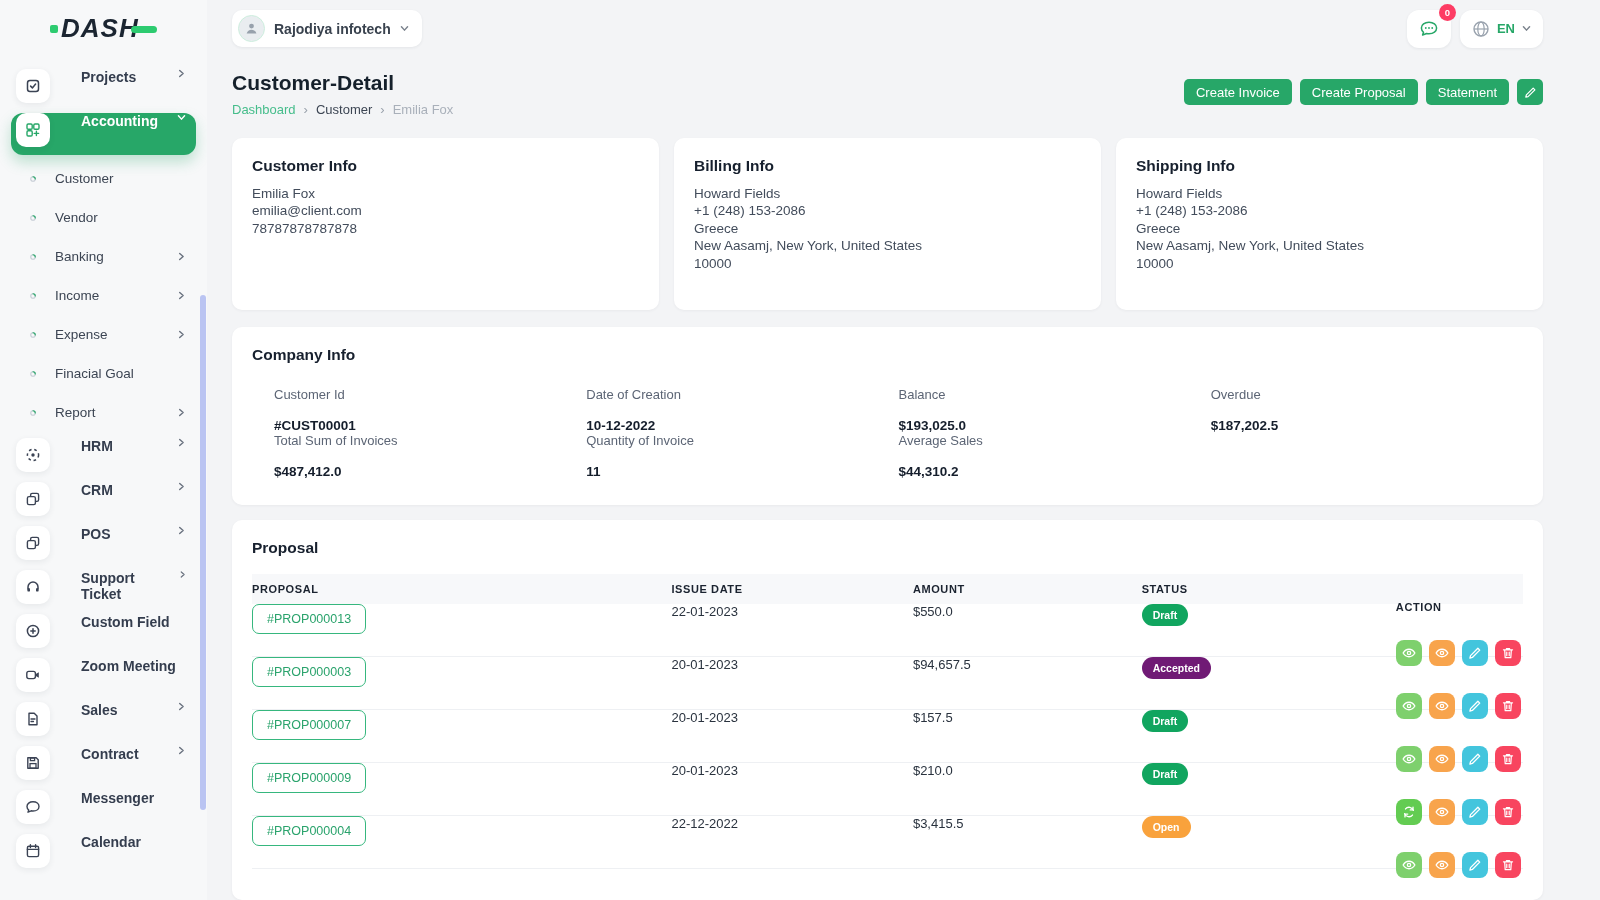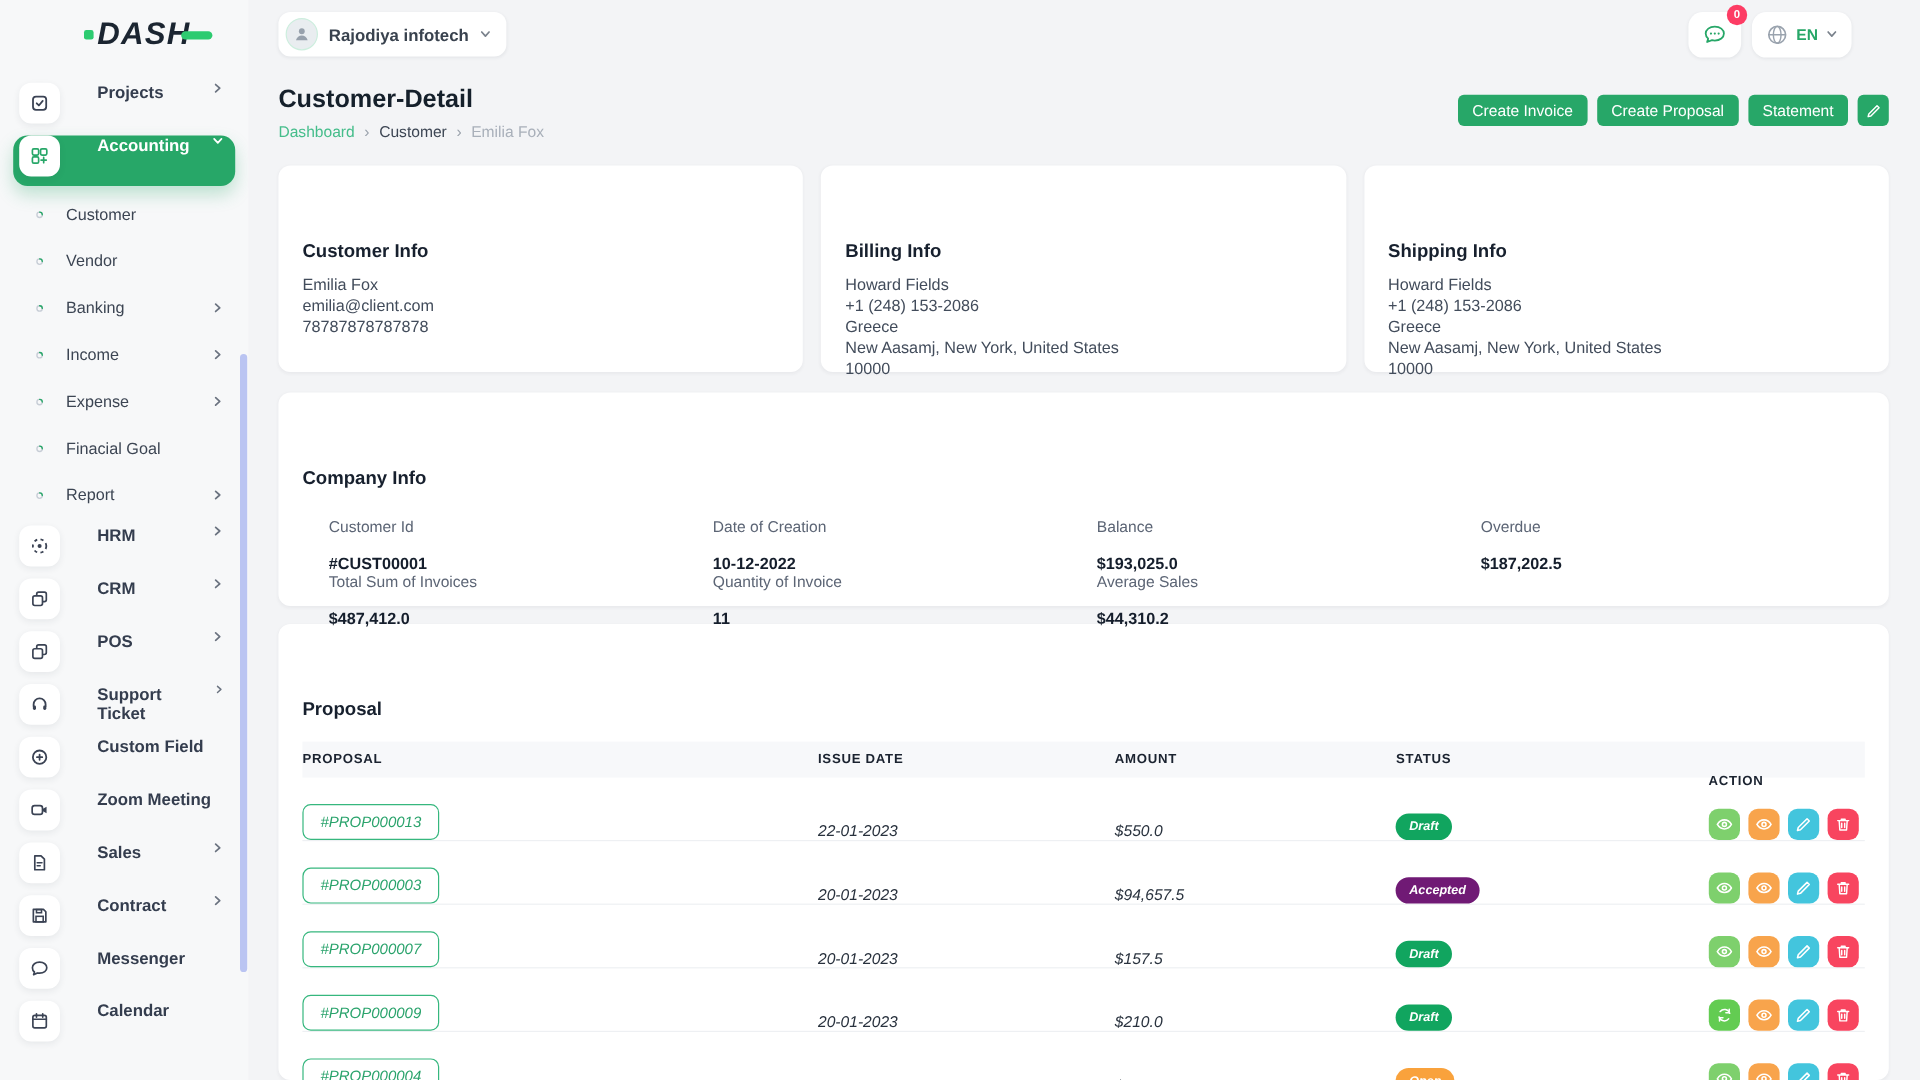--- a/index.html
+++ b/index.html
@@ -5,21 +5,21 @@
   * { margin:0; padding:0; box-sizing:border-box; }
   html,body { width:1600px; height:900px; }
   body {
     font-family:"Liberation Sans","DejaVu Sans",sans-serif;
     background:#f3f4f6; color:#29323e; overflow:hidden;
   }
   .app { position:relative; width:1600px; height:900px; overflow:hidden; }
 
   
   .sidebar { position:absolute; left:0; top:0; width:207px; height:900px; background:#f7f8f9; overflow:hidden; }
-  .logo { height:57px; display:flex; align-items:center; padding-left:70px; cursor:pointer; }
+  .logo { height:57px; display:flex; align-items:center; padding-left:50px; cursor:pointer; }
   .logo-dot { width:8px; height:8px; background:#2dcb70; border-radius:2px; margin-right:3px; }
   .logo-text { font-size:26px; font-weight:800; letter-spacing:1px; color:#1b2531; font-style:italic; }
   .logo-bar { width:26px; height:7px; background:#2dcb70; border-radius:4px; margin-left:-8px; margin-top:2px; }
   nav { padding-top:10px; }
   .nav-item { display:flex; align-items:flex-start; height:42px; margin:2px 11px; padding:0 10px 0 5px; border-radius:12px; cursor:pointer;gap:16px; }
   .nav-ic { width:34px; height:34px; background:#fff; border-radius:10px; display:flex; align-items:center; justify-content:center;
             box-shadow:0 2px 6px rgba(40,50,70,.08); color:#3b4354; flex:0 0 34px; }
   .nav-ic svg { width:16px; height:16px; }
   .nav-label { margin-left:15px; font-size:14px; font-weight:600; color:#343d4e; }
   .chev { width:9px; height:9px; margin-left:auto; color:#6b7380; }
@@ -46,51 +46,51 @@
   .msg-btn { position:relative; width:44px; height:38px; background:#fff; border-radius:12px; display:flex; align-items:center; justify-content:center;
              color:#27a768; box-shadow:0 1px 3px rgba(30,40,60,.07); cursor:pointer; }
   .msg-btn svg { width:20px; height:20px; }
   .msg-badge { position:absolute; top:-6px; right:-5px; min-width:17px; height:17px; border-radius:9px; background:#fd3c64; color:#fff;
                font-size:9.5px; font-weight:700; display:flex; align-items:center; justify-content:center; padding:0 4px; }
   .lang-pill { height:38px; background:#fff; border-radius:12px; display:flex; align-items:center; gap:7px; padding:0 12px;
                box-shadow:0 1px 3px rgba(30,40,60,.07); cursor:pointer; }
   .lang-pill .globe { width:18px; height:18px; color:#9aa3ae; }
   .lang-label { font-size:13px; font-weight:700; color:#27a768; }
 
-  .content { padding:14px 26px 0 25px; }
+  .content { padding:14px 57px 0 25px; }
   .title-row { display:flex; align-items:center; }
   .page-title { font-size:21px; font-weight:700; color:#15202b; }
   .breadcrumb { margin-top:7px; font-size:13px; display:flex; align-items:center; }
   .bc-link { color:#45bd8b; cursor:pointer; }
   .bc-sep { color:#9aa2ac; margin:0 8px; font-size:13px; }
   .bc-mid { color:#3c4553; cursor:pointer; }
   .bc-cur { color:#a9b0ba; }
   .title-actions { margin-left:auto; display:flex; gap:8px; align-self:flex-start; margin-top:8px; }
   .btn { background:#27a768; border:none; color:#fff; font-size:13px; font-family:inherit; height:26px; padding:0 12px;
          border-radius:5px; display:flex; align-items:center; cursor:pointer; }
   .btn-icon { width:26px; padding:0; justify-content:center; }
   .btn-icon svg { width:13px; height:13px; }
 
   .cards-row { display:flex; gap:15px; margin-top:21px; }
   .card { background:#fff; border-radius:10px; box-shadow:0 1px 3px rgba(30,40,60,.05); padding:19px 20px; }
   .info-card { flex:1; height:172px; }
-  .card h3 { font-size:15.5px; font-weight:700; color:#17202e; margin-bottom:10px;margin-top:44px; }
+  .card h3 { font-size:15.5px; font-weight:700; color:#17202e; margin-bottom:10px; }
   .info-line { font-size:13.5px; color:#424c5b; line-height:17.4px; }
 
   .company-card { margin-top:17px; height:178px; }
   .company-grid { display:grid; grid-template-columns:repeat(4,1fr); margin:23px 0 0 22px; }
   .field-label { font-size:13px; color:#5c6575; margin-bottom:4px; }
   .field-value { font-size:13.5px; font-weight:700; color:#151e2c;margin-top:16px; }
 
   .proposal-card { margin-top:15px; height:380px; }
   .table { margin-top:17px; }
   .thead { display:flex; align-items:center; background:#f7f8fa; height:30px; }
   .th { font-size:11px; font-weight:700; letter-spacing:.6px; color:#1b2330; text-transform:uppercase; }
   .c1{width:33%;} .c2{width:19%;} .c3{width:18%;} .c4{width:20%;} .c5{width:10%;margin-top:36px;}
-  .trow { display:flex; align-items:flex-end; height:53px; border-bottom:1px solid #eef0f3;font-style:italic; }
+  .trow { display:flex; align-items:flex-start; height:53px; border-bottom:1px solid #eef0f3; }
   .chip { display:inline-block; border:1px solid #36b77e; color:#2aa36c; border-radius:7px; padding:7px 14px; font-size:12.5px; background:#fff; cursor:pointer; }
   .cell-text { font-size:13px; color:#29323e; }
   .badge { display:inline-block; padding:5px 11px; border-radius:12px; font-size:10.5px; font-weight:600; color:#fff; }
   .b-draft { background:#11a55f; }
   .b-accepted { background:#701a75; }
   .b-open { background:#f9a23c; }
   .actions { display:flex; gap:7px; }
   .act { width:26px; height:26px; border-radius:8px; border:none; display:flex; align-items:center; justify-content:center; color:#fff; cursor:pointer; }
   .act svg { width:14px; height:14px; }
   .a-view { background:#7ed06d; }

